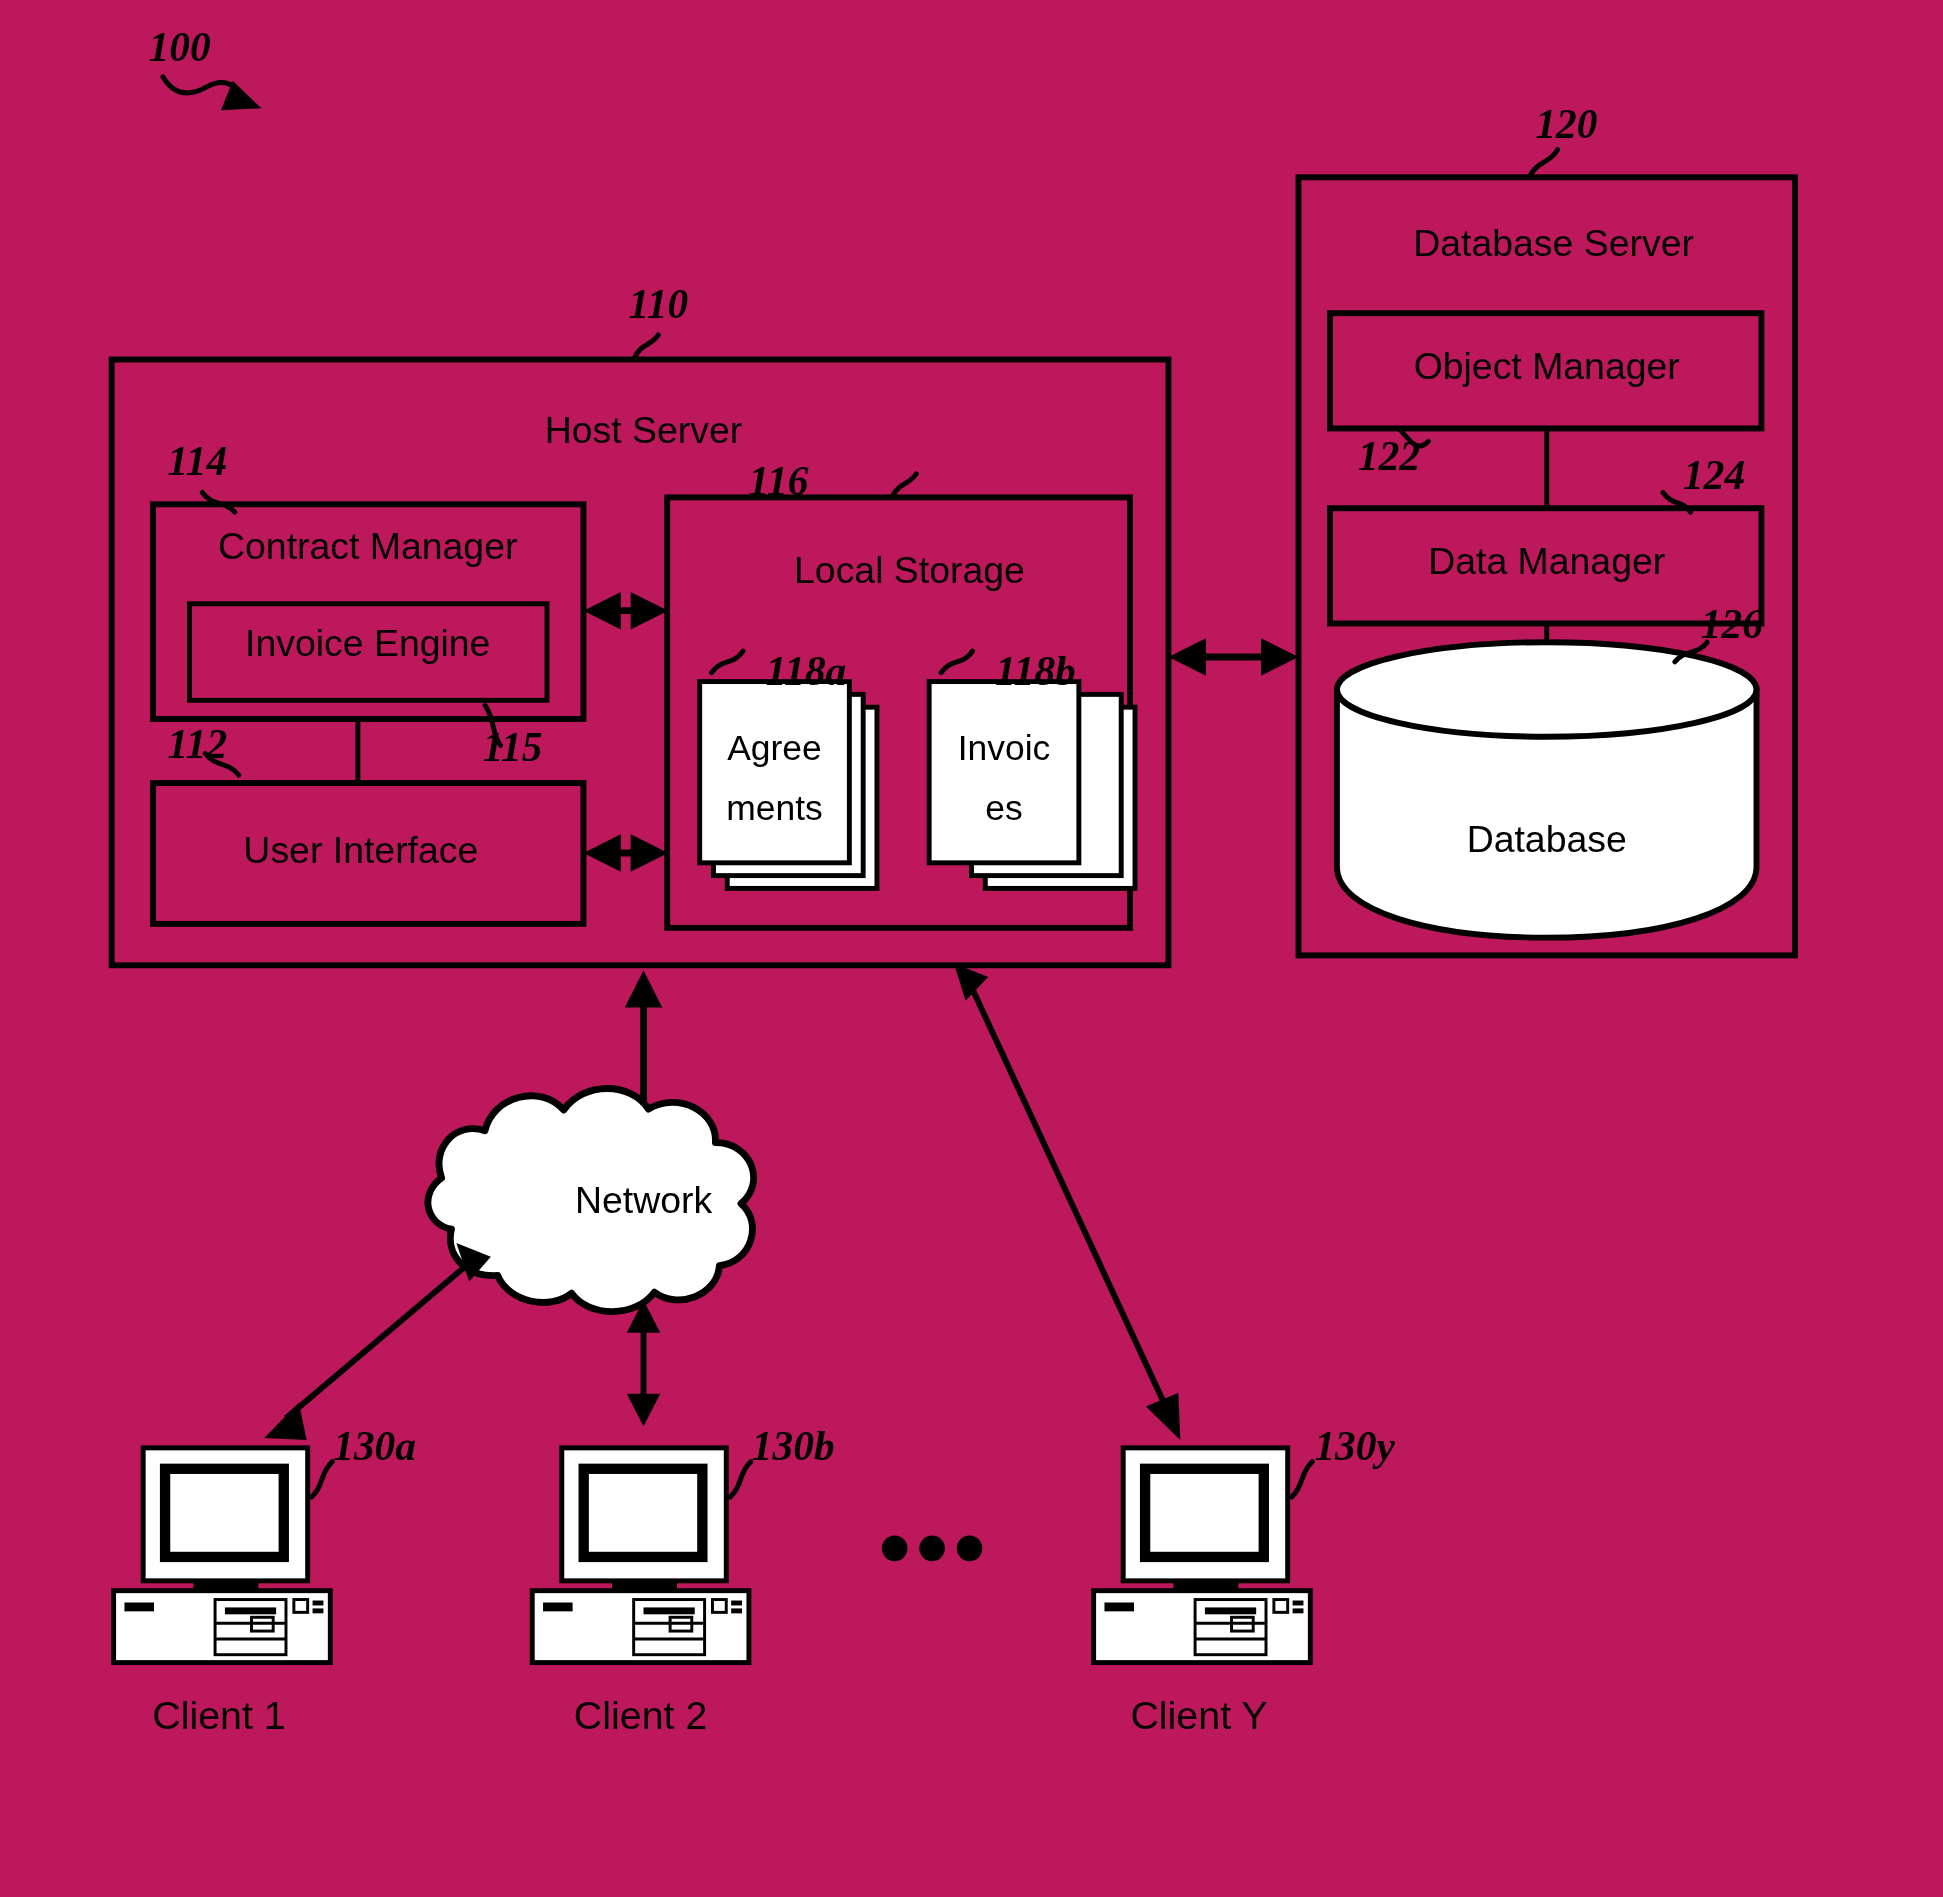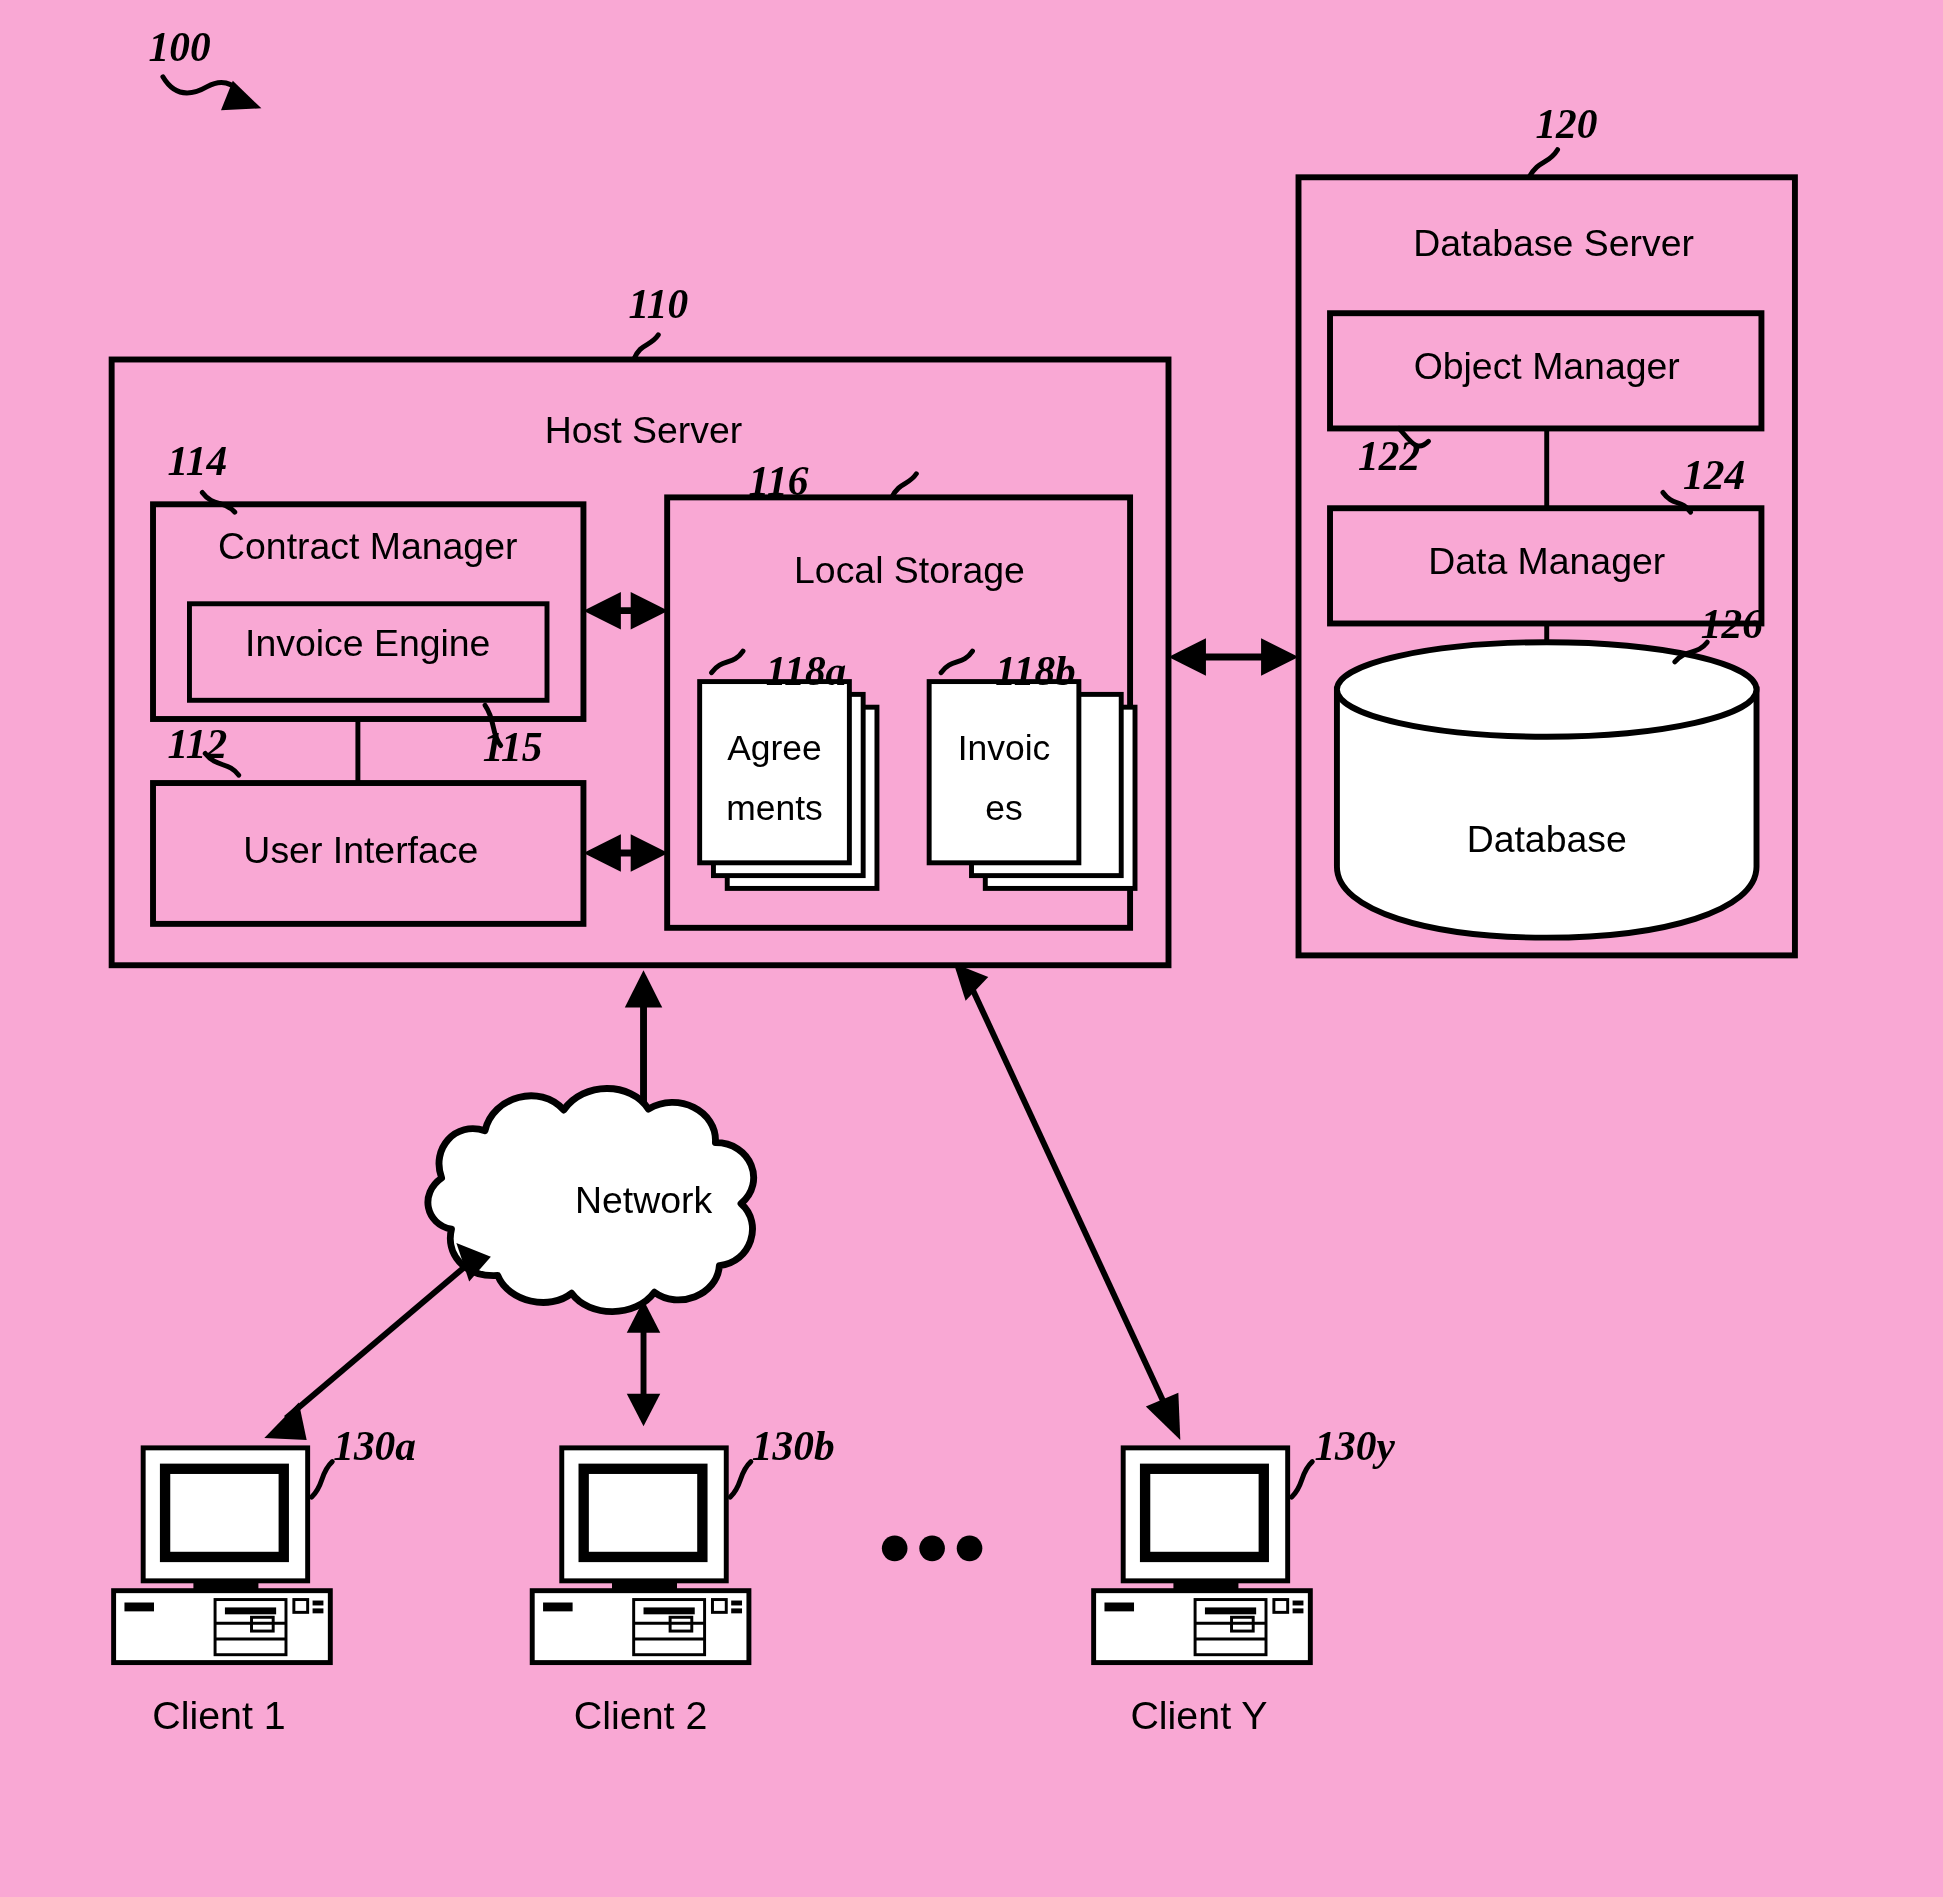--- a/index.html
+++ b/index.html
@@ -4,21 +4,21 @@
 <style>
   html, body {
     margin: 0;
     padding: 0;
     background: #ffffff;
   }
   #figure {
     position: relative;
     width: 1944px;
     height: 1897px;
-    background: #f9a8d4;
+    background: #be185d;
     font-family: "Liberation Sans", sans-serif;
   }
   svg#canvas {
     position: absolute;
     left: 0;
     top: 0;
     width: 1944px;
     height: 1897px;
   }
   .box-line {

